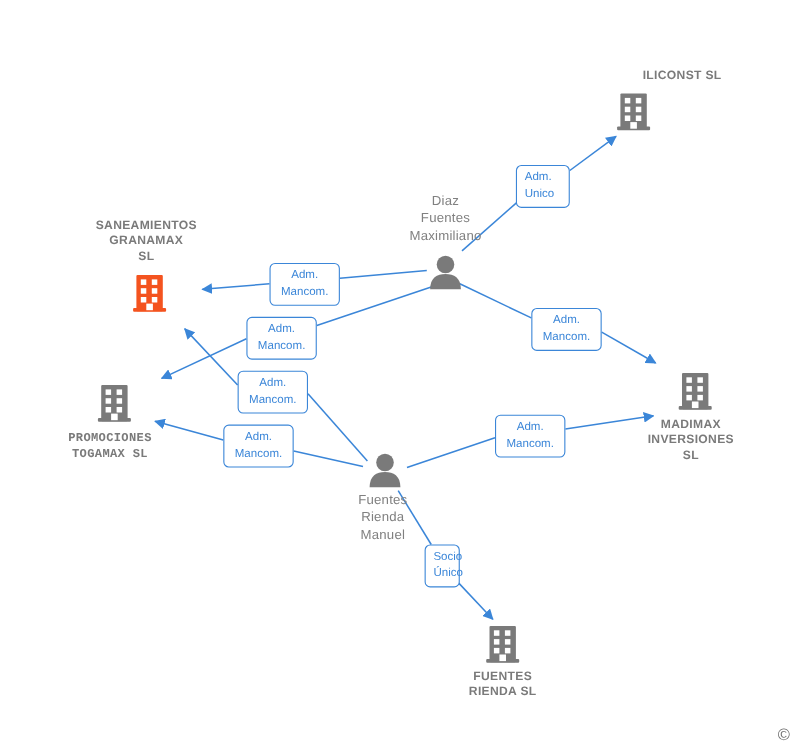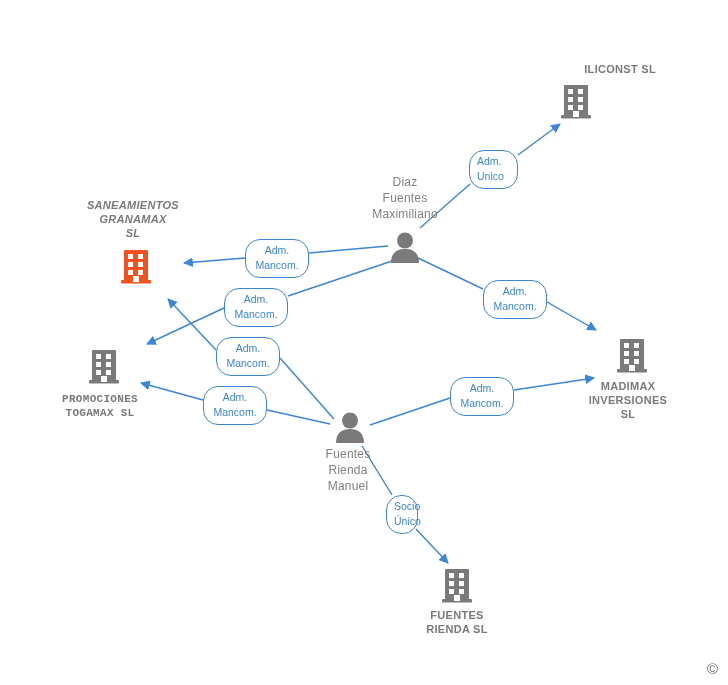--- a/index.html
+++ b/index.html
@@ -37,21 +37,21 @@
     font-weight: normal;
     color: #808080;
     line-height: 16px;
     letter-spacing: 0.2px;
     white-space: pre-line;
   }
   .edge-label {
     position: absolute;
     background: #ffffff;
     border: 1.4px solid #3b86d8;
-    border-radius: 15px;
+    border-radius: 5px;
     color: #3b86d8;
     font-size: 10.5px;
     line-height: 15px;
     padding: 3px 7px 4px 7px;
     white-space: pre-line;
     text-align: center;
     box-sizing: border-box;
   }
   .edge-label.left-align {
     text-align: left;
@@ -198,21 +198,21 @@
   <g transform="translate(336,412)" fill="#7a7a7a">
     <circle cx="14" cy="8.5" r="8"></circle>
     <path d="M 0 31 C 0 20.5 6.3 17 14 17 C 21.7 17 28 20.5 28 31 Z"></path>
   </g>
 </svg>
 
 <div class="node" style="left:496px; top:62px; width:160px;text-align:right;">
   <div class="node-label">ILICONST  SL</div>
 </div>
 
-<div class="node" style="left:53px; top:198px; width:160px;font-style:italic;">
+<div class="node" style="left:53px; top:198px; width:160px;">
   <div class="node-label">SANEAMIENTOS
 GRANAMAX
 SL</div>
 </div>
 
 <div class="node" style="left:20px; top:392px; width:160px;font-family:Liberation Mono, monospace;">
   <div class="node-label">PROMOCIONES
 TOGAMAX  SL</div>
 </div>
 

